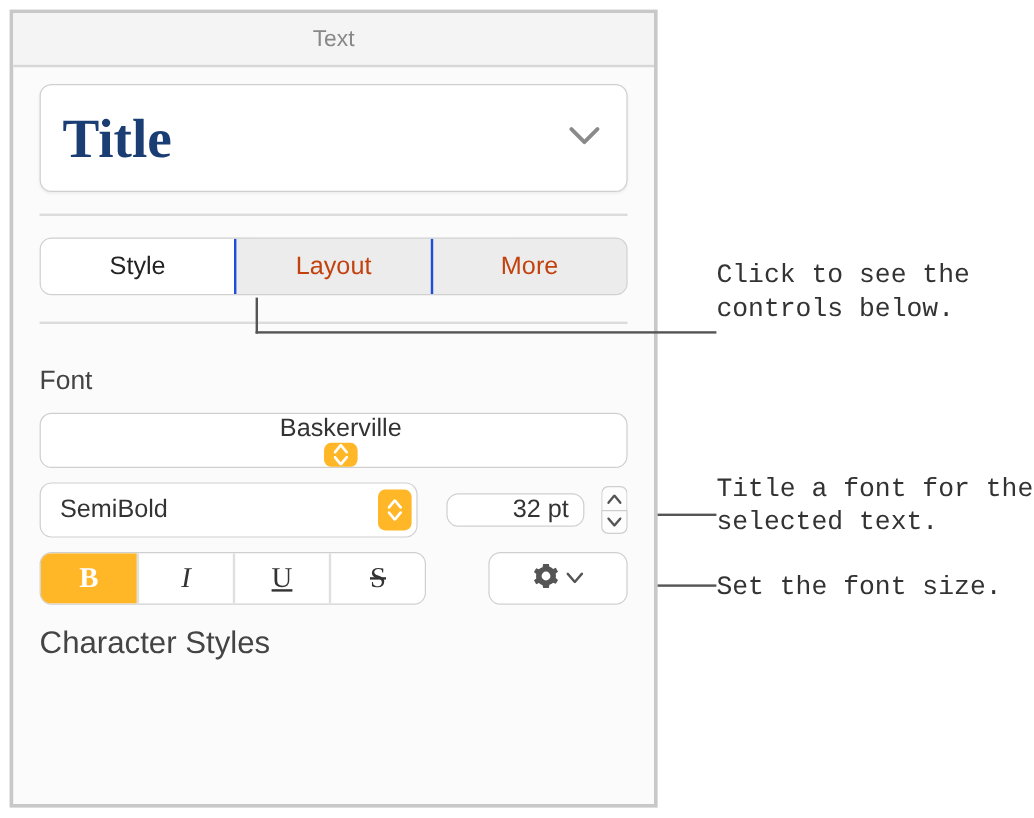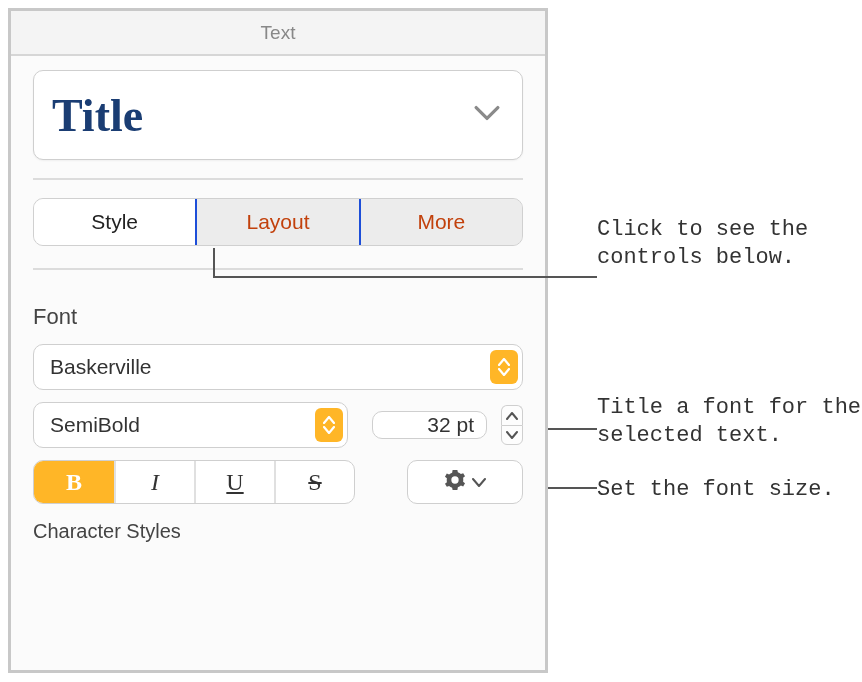--- a/index.html
+++ b/index.html
@@ -98,21 +98,21 @@
     align-items: center;
     justify-content: space-between;
     background: #fff;
     border: 1.5px solid #cfcfcf;
     border-radius: 10px;
     height: 46px;
     padding: 0 4px 0 16px;
     font-size: 21px;
     color: #333;
   }
-  .popup.big { width: 100%; }
+  .popup.big { width: 100%; flex-direction: column; }
   .popup.med { width: 320px; }
   .updn {
     width: 28px;
     height: 34px;
     background: #ffb627;
     border-radius: 6px;
     display: flex;
     flex-direction: column;
     align-items: center;
     justify-content: center;
@@ -185,21 +185,21 @@
     justify-content: center;
     gap: 6px;
   }
 
   .cs-row {
     margin-top: 16px;
     display: flex;
     align-items: center;
     gap: 22px;
   }
-  .cs-label { font-size: 20px; color: #444; }
+  .cs-label { font-size: 26px; color: #444; }
   .cs-popup {
     flex: 1;
     background: #fff;
     border: 1.5px solid #cfcfcf;
     border-radius: 10px;
     height: 46px;
     display: flex;
     align-items: center;
     justify-content: space-between;
     padding: 0 14px 0 16px;

